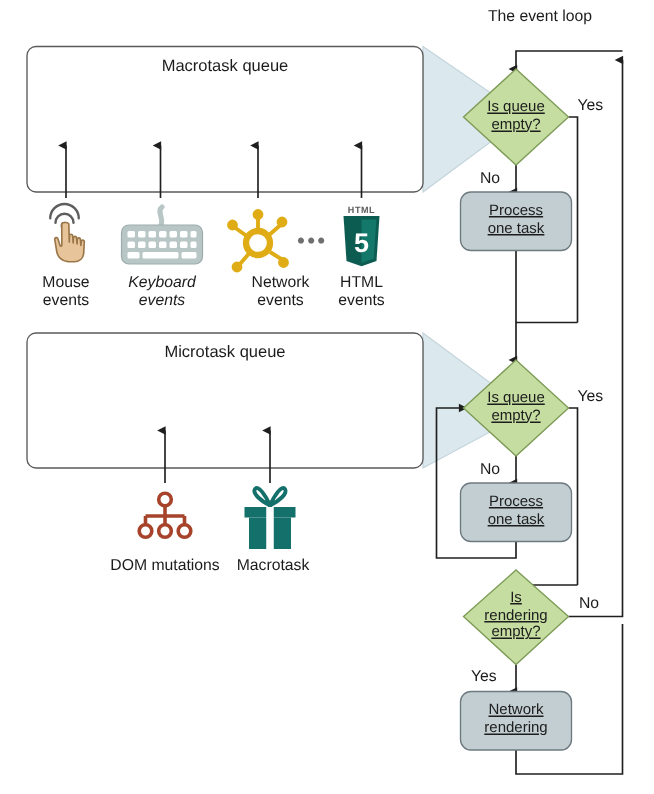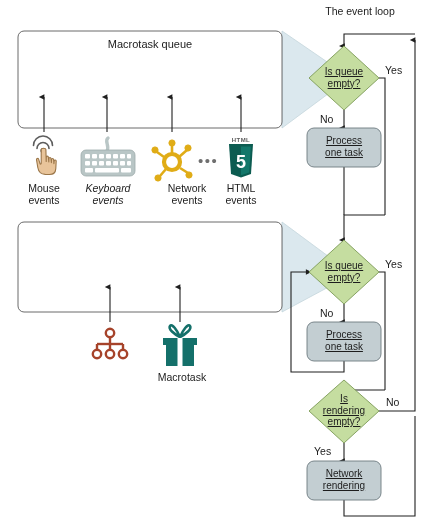--- a/index.html
+++ b/index.html
@@ -168,39 +168,41 @@
       </g>
       <rect x="163" y="338" width="34" height="7" fill="#14706a"></rect>
       <rect x="166" y="345" width="28" height="21" fill="#14706a"></rect>
       <rect x="177.5" y="338" width="5" height="28" fill="#ffffff"></rect>
     </g>
   </svg>
 
   <div class="lbl queue-title" style="left:68px;top:38px;width:164px;">Macrotask queue</div>
 
   <div class="lbl" style="left:300px;top:5px;width:120px;text-align:center;">The event loop</div>
+  <div class="lbl queue-title" style="left:68px;top:229px;width:164px;">Microtask queue</div>
 
   <div class="lbl evt-label" style="left:14px;top:182px;width:60px;">
     <div>Mouse</div>
     <div>events</div>
   </div>
   <div class="lbl evt-label" style="left:75px;top:182px;width:66px;font-style:italic;">
     <div>Keyboard</div>
     <div>events</div>
   </div>
   <div class="lbl evt-label" style="left:156px;top:182px;width:62px;">
     <div>Network</div>
     <div>events</div>
   </div>
   <div class="lbl evt-label" style="left:212px;top:182px;width:58px;">
     <div>HTML</div>
     <div>events</div>
   </div>
   <div class="dots" style="left:198px;top:152px;">•••</div>
 
+  <div class="lbl evt-label" style="left:62px;top:371px;width:96px;">DOM mutations</div>
   <div class="lbl evt-label" style="left:152px;top:371px;width:60px;">Macrotask</div>
 
   <div class="lbl flow-text" style="left:314px;top:66px;width:60px;">
     <div>Is queue</div>
     <div>empty?</div>
   </div>
   <div class="lbl flow-text" style="left:314px;top:260px;width:60px;">
     <div>Is queue</div>
     <div>empty?</div>
   </div>

